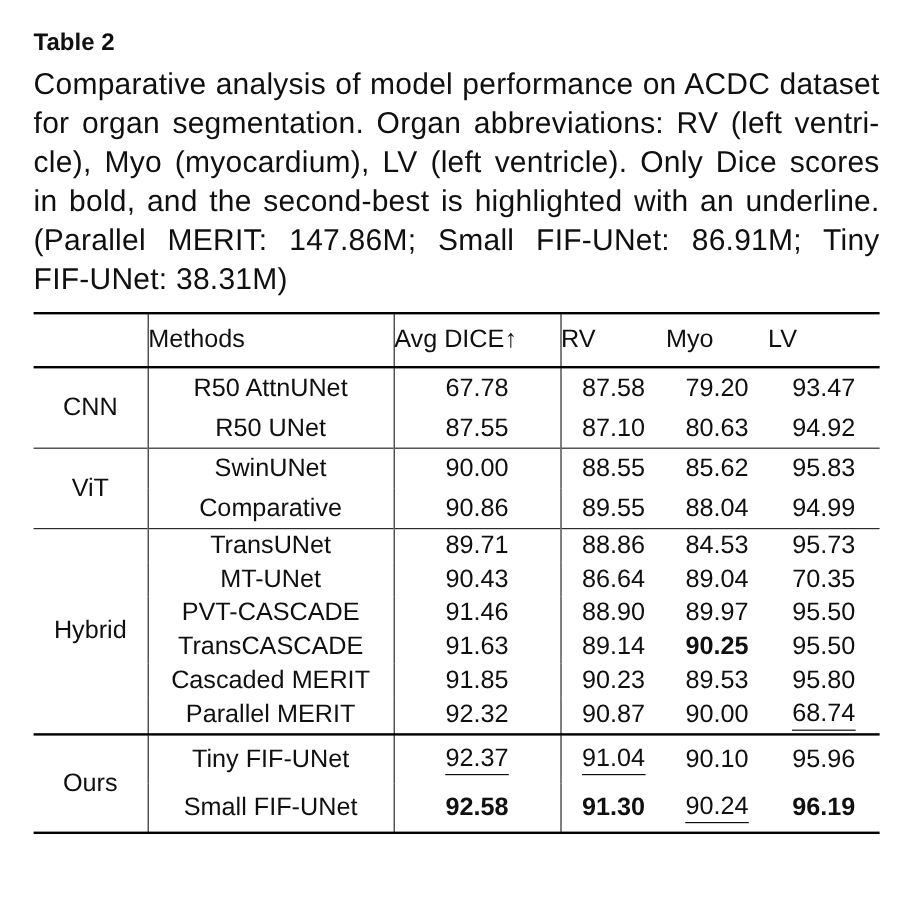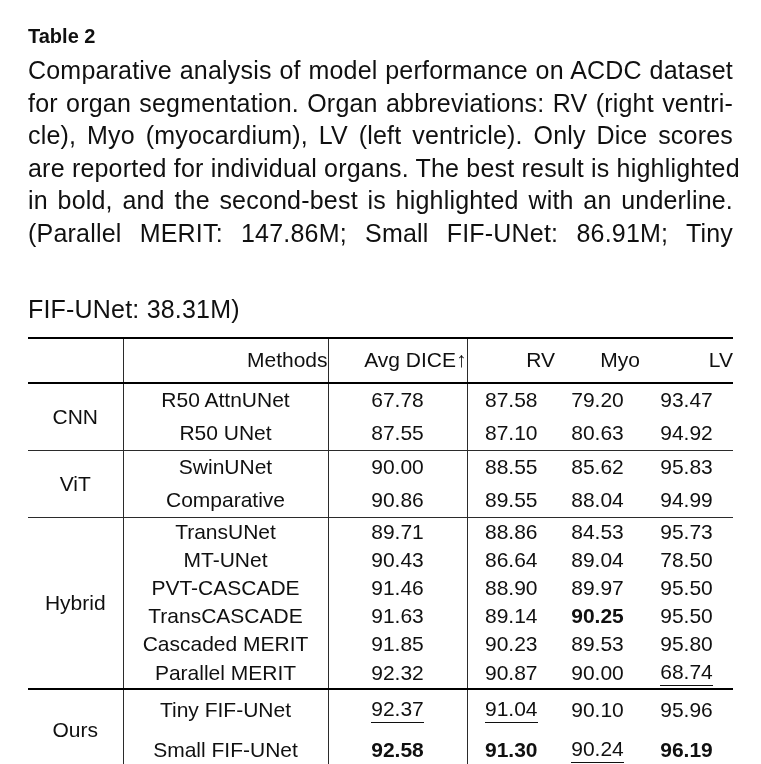--- a/index.html
+++ b/index.html
@@ -26,21 +26,20 @@
   .caption .cap-line {
     font-size: 25px;
     line-height: 32.5px;
     text-align: justify;
     text-align-last: justify;
     white-space: nowrap;
     letter-spacing: 0.2px;
   }
   .caption .cap-line.last {
     text-align-last: left;
-    margin-top: 44px;
   }
   table.results {
     border-collapse: collapse;
     table-layout: fixed;
     width: 705px;
     margin-top: 11px;
     font-size: 21px;
     color: #101010;
     border-top: 2.5px solid #000000;
     border-bottom: 2.5px solid #000000;
@@ -50,21 +49,21 @@
   col.c-avg     { width: 139px; }
   col.c-rv      { width: 88px;  }
   col.c-myo     { width: 85px;  }
   col.c-lv      { width: 93px;  }
   thead tr {
     border-bottom: 2.5px solid #000000;
   }
   thead th {
     font-weight: normal;
     padding: 9px 0 10px 0;
-    text-align: right;
+    text-align: left;
     margin-top: 20px;
   }
   td {
     text-align: center;
     padding: 4.5px 0;
   }
   .v-sep {
     border-left: 1.4px solid #2b2b2b;
   }
   tbody.group {
@@ -86,23 +85,22 @@
     line-height: 1.05;
   }
 </style>
 </head>
 <body>
 
 <div class="page">
   <div class="title">Table 2</div>
   <div class="caption" id="caption">
       <div class="cap-line">Comparative analysis of model performance on ACDC dataset</div>
-      <div class="cap-line">for organ segmentation. Organ abbreviations: RV (right ventri-</div>
+      <div class="cap-line">for organ segmentation. Organ abbreviations: RV (left ventri-</div>
       <div class="cap-line">cle), Myo (myocardium), LV (left ventricle). Only Dice scores</div>
-      <div class="cap-line">are reported for individual organs. The best result is highlighted</div>
       <div class="cap-line">in bold, and the second-best is highlighted with an underline.</div>
       <div class="cap-line">(Parallel MERIT: 147.86M; Small FIF-UNet: 86.91M; Tiny</div>
       <div class="cap-line last">FIF-UNet: 38.31M)</div>
     </div>
 
   <table class="results" id="results-table">
     <colgroup>
       <col class="c-group">
       <col class="c-methods">
       <col class="c-avg">
@@ -161,21 +159,21 @@
           <td class="v-sep"><span>89.71</span></td>
           <td class="v-sep"><span>88.86</span></td>
           <td><span>84.53</span></td>
           <td><span>95.73</span></td>
         </tr>
         <tr>
           <td class="v-sep">MT-UNet</td>
           <td class="v-sep"><span>90.43</span></td>
           <td class="v-sep"><span>86.64</span></td>
           <td><span>89.04</span></td>
-          <td><span>78.50</span></td>
+          <td><span>70.35</span></td>
         </tr>
         <tr>
           <td class="v-sep">PVT-CASCADE</td>
           <td class="v-sep"><span>91.46</span></td>
           <td class="v-sep"><span>88.90</span></td>
           <td><span>89.97</span></td>
           <td><span>95.50</span></td>
         </tr>
         <tr>
           <td class="v-sep">TransCASCADE</td>

